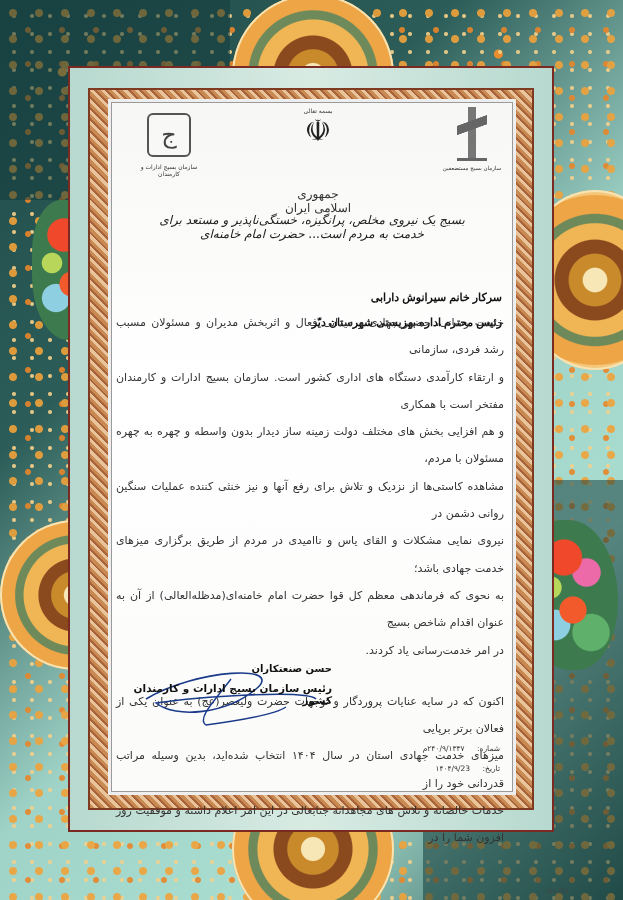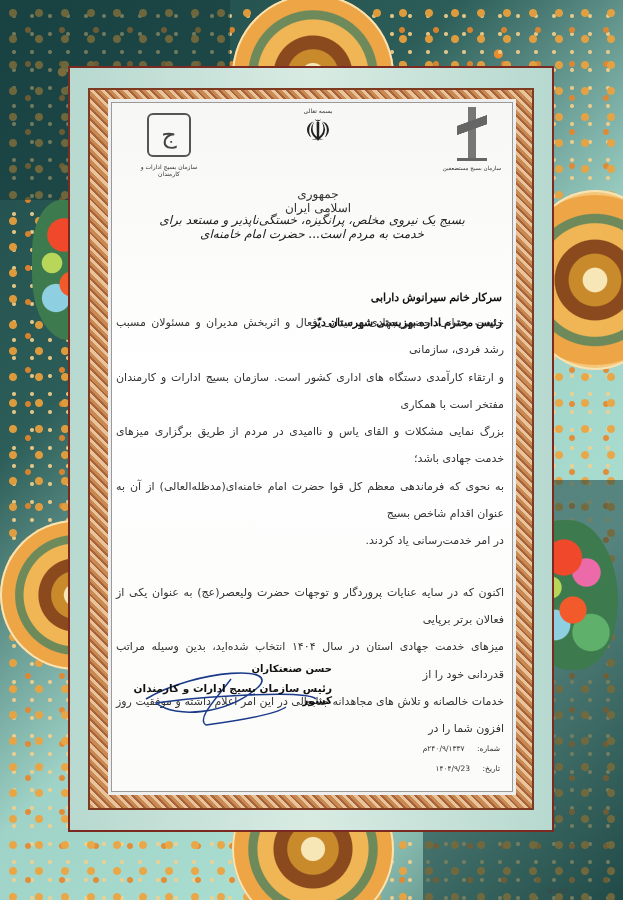--- a/index.html
+++ b/index.html
@@ -168,21 +168,23 @@
   </div>
 
   <div class="quote">بسیج یک نیروی مخلص، پرانگیزه، خستگی‌ناپذیر و مستعد برای خدمت به مردم است... حضرت امام خامنه‌ای</div>
 
   <div class="recipient">سرکار خانم سیرانوش دارابی</div>
   <div class="recipient recipient-title">رئیس محترم اداره بهزیستی شهرستان دیّر</div>
 
   <div class="body">
     <p>خدمت رسانی، حضور جهادی و میدانی فعال و اثربخش مدیران و مسئولان مسبب رشد فردی، سازمانی</p>
     <p>و ارتقاء کارآمدی دستگاه های اداری کشور است. سازمان بسیج ادارات و کارمندان مفتخر است با همکاری</p>
-    <p>بزرگ نمایی مشکلات و القای یاس و ناامیدی در مردم از طریق برگزاری میزهای خدمت جهادی باشد؛</p>
+    <p>و هم افزایی بخش های مختلف دولت زمینه ساز دیدار بدون واسطه و چهره به چهره مسئولان با مردم،</p>
+    <p>مشاهده کاستی‌ها از نزدیک و تلاش برای رفع آنها و نیز خنثی کننده عملیات سنگین روانی دشمن در</p>
+    <p>نیروی نمایی مشکلات و القای یاس و ناامیدی در مردم از طریق برگزاری میزهای خدمت جهادی باشد؛</p>
     <p>به نحوی که فرماندهی معظم کل قوا حضرت امام خامنه‌ای(مدظله‌العالی) از آن به عنوان اقدام شاخص بسیج</p>
     <p>در امر خدمت‌رسانی یاد کردند.</p>
     <p class="gap">اکنون که در سایه عنایات پروردگار و توجهات حضرت ولیعصر(عج) به عنوان یکی از فعالان برتر برپایی</p>
     <p>میزهای خدمت جهادی استان در سال ۱۴۰۴ انتخاب شده‌اید، بدین وسیله مراتب قدردانی خود را از</p>
     <p>خدمات خالصانه و تلاش های مجاهدانه جنابعالی در این امر اعلام داشته و موفقیت روز افزون شما را در</p>
   </div>
 
   <svg class="sig-scribble" viewBox="0 0 190 70">
     <path d="M10 40 C 60 10, 150 5, 120 30 S 40 60, 20 44 C 60 38, 170 30, 180 40" stroke="#1a3a8a" stroke-width="1.6" fill="none"></path>
     <path d="M95 20 C 80 40, 60 60, 70 66 C 100 62, 140 55, 150 48" stroke="#1a3a8a" stroke-width="1.4" fill="none"></path>

